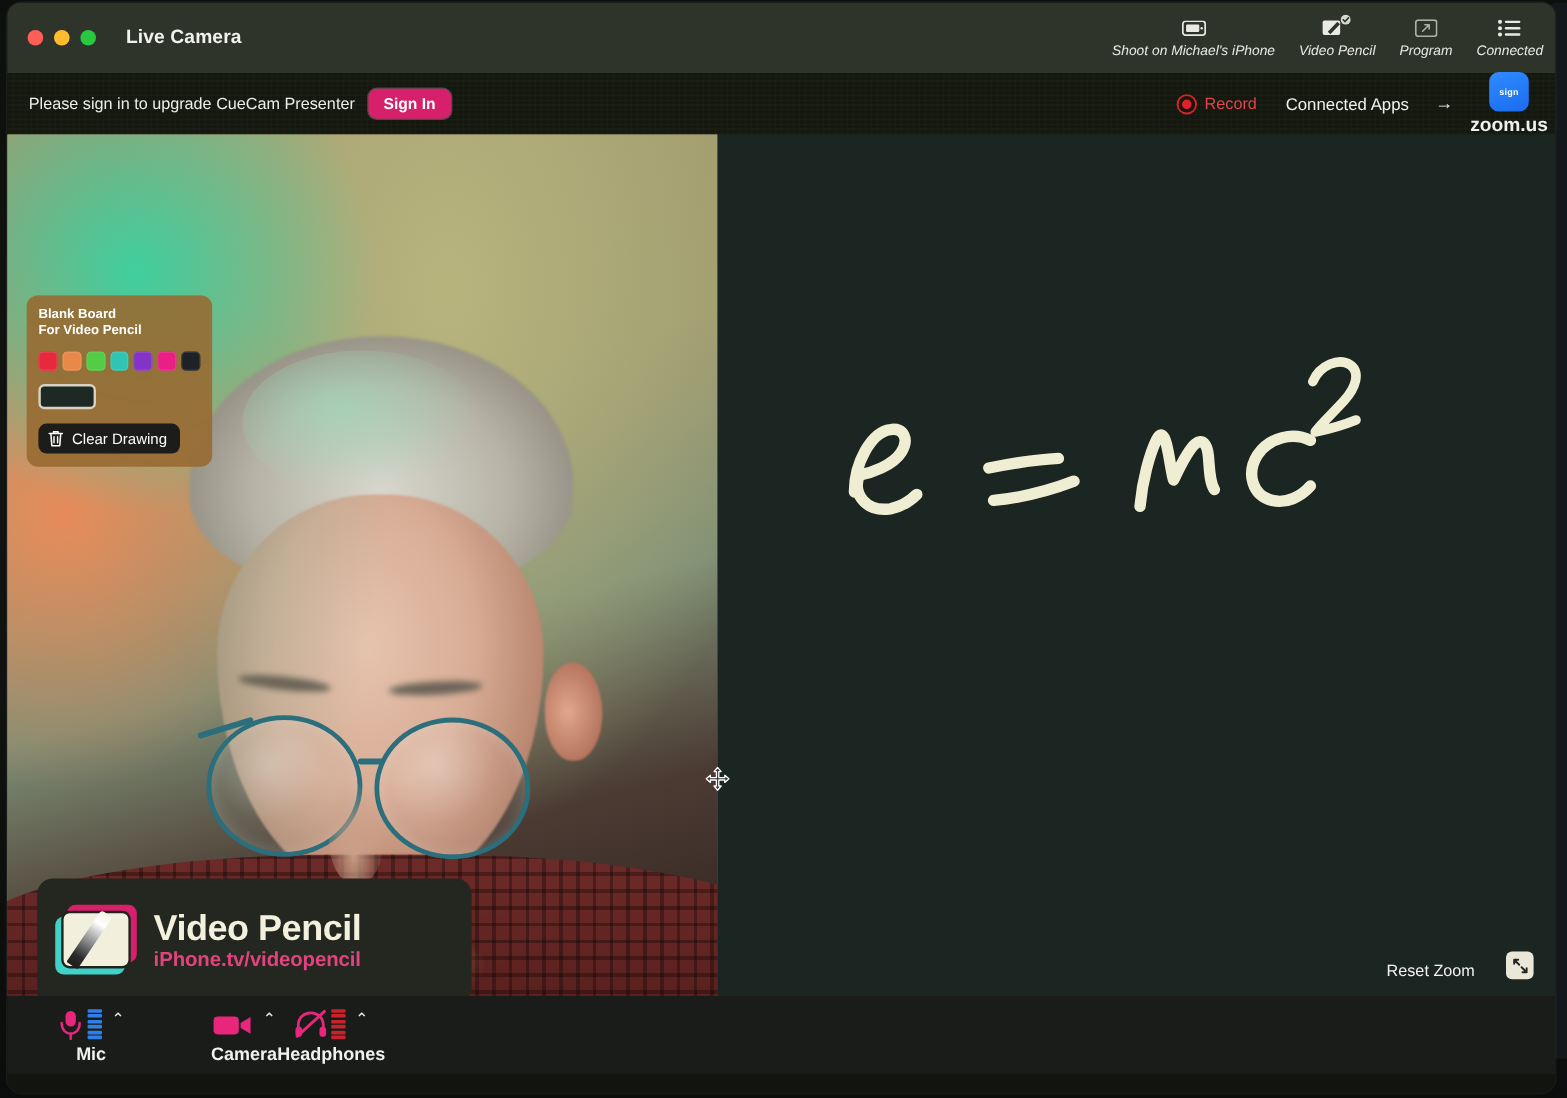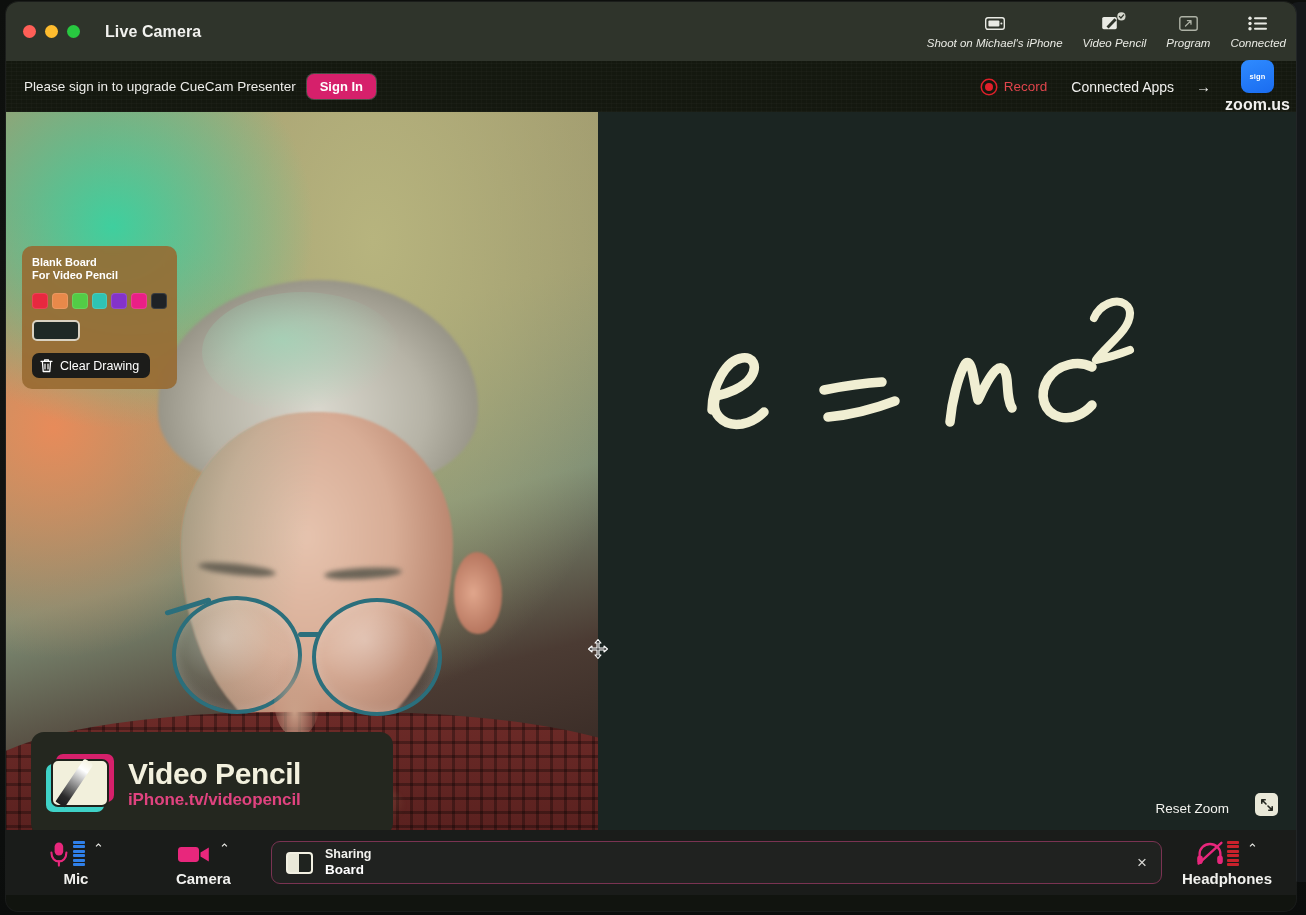--- a/index.html
+++ b/index.html
@@ -538,31 +538,20 @@
         <div class="dev-row">
           <svg width="34" height="22" viewBox="0 0 34 22">
             <rect x="1" y="4" width="21" height="15" rx="3.4" fill="#e8277c"></rect>
             <path d="M23.5 9.4 L31.8 4.6 L31.8 18.4 L23.5 13.6 Z" fill="#e8277c"></path>
           </svg>
           <div class="chev">⌃</div>
         </div>
         <div class="dev-label">Camera</div>
       </div>
 
-      <div id="sharing-bar">
-        <div id="share-icon">
-          <div class="half"></div>
-          <div class="half dark"></div>
-        </div>
-        <div id="share-text">
-          <div id="share-line1">Sharing</div>
-          <div id="share-line2">Board</div>
-        </div>
-        <div id="share-close">×</div>
-      </div>
 
       <div class="dev" id="hp-dev">
         <div class="dev-row">
           <svg width="28" height="25" viewBox="0 0 28 25">
             <path d="M3.6 17 V13 C3.6 7.2 8.3 3 14 3 C19.7 3 24.4 7.2 24.4 13 V17" fill="none" stroke="#e8277c" stroke-width="2.3" stroke-linecap="round"></path>
             <rect x="1.2" y="14.6" width="5.6" height="8.4" rx="2.8" fill="#e8277c"></rect>
             <rect x="21.2" y="14.6" width="5.6" height="8.4" rx="2.8" fill="#e8277c"></rect>
             <path d="M2.6 22.6 L25.4 1.8" stroke="#e8277c" stroke-width="2.4" stroke-linecap="round"></path>
           </svg>
           <div class="meter">

